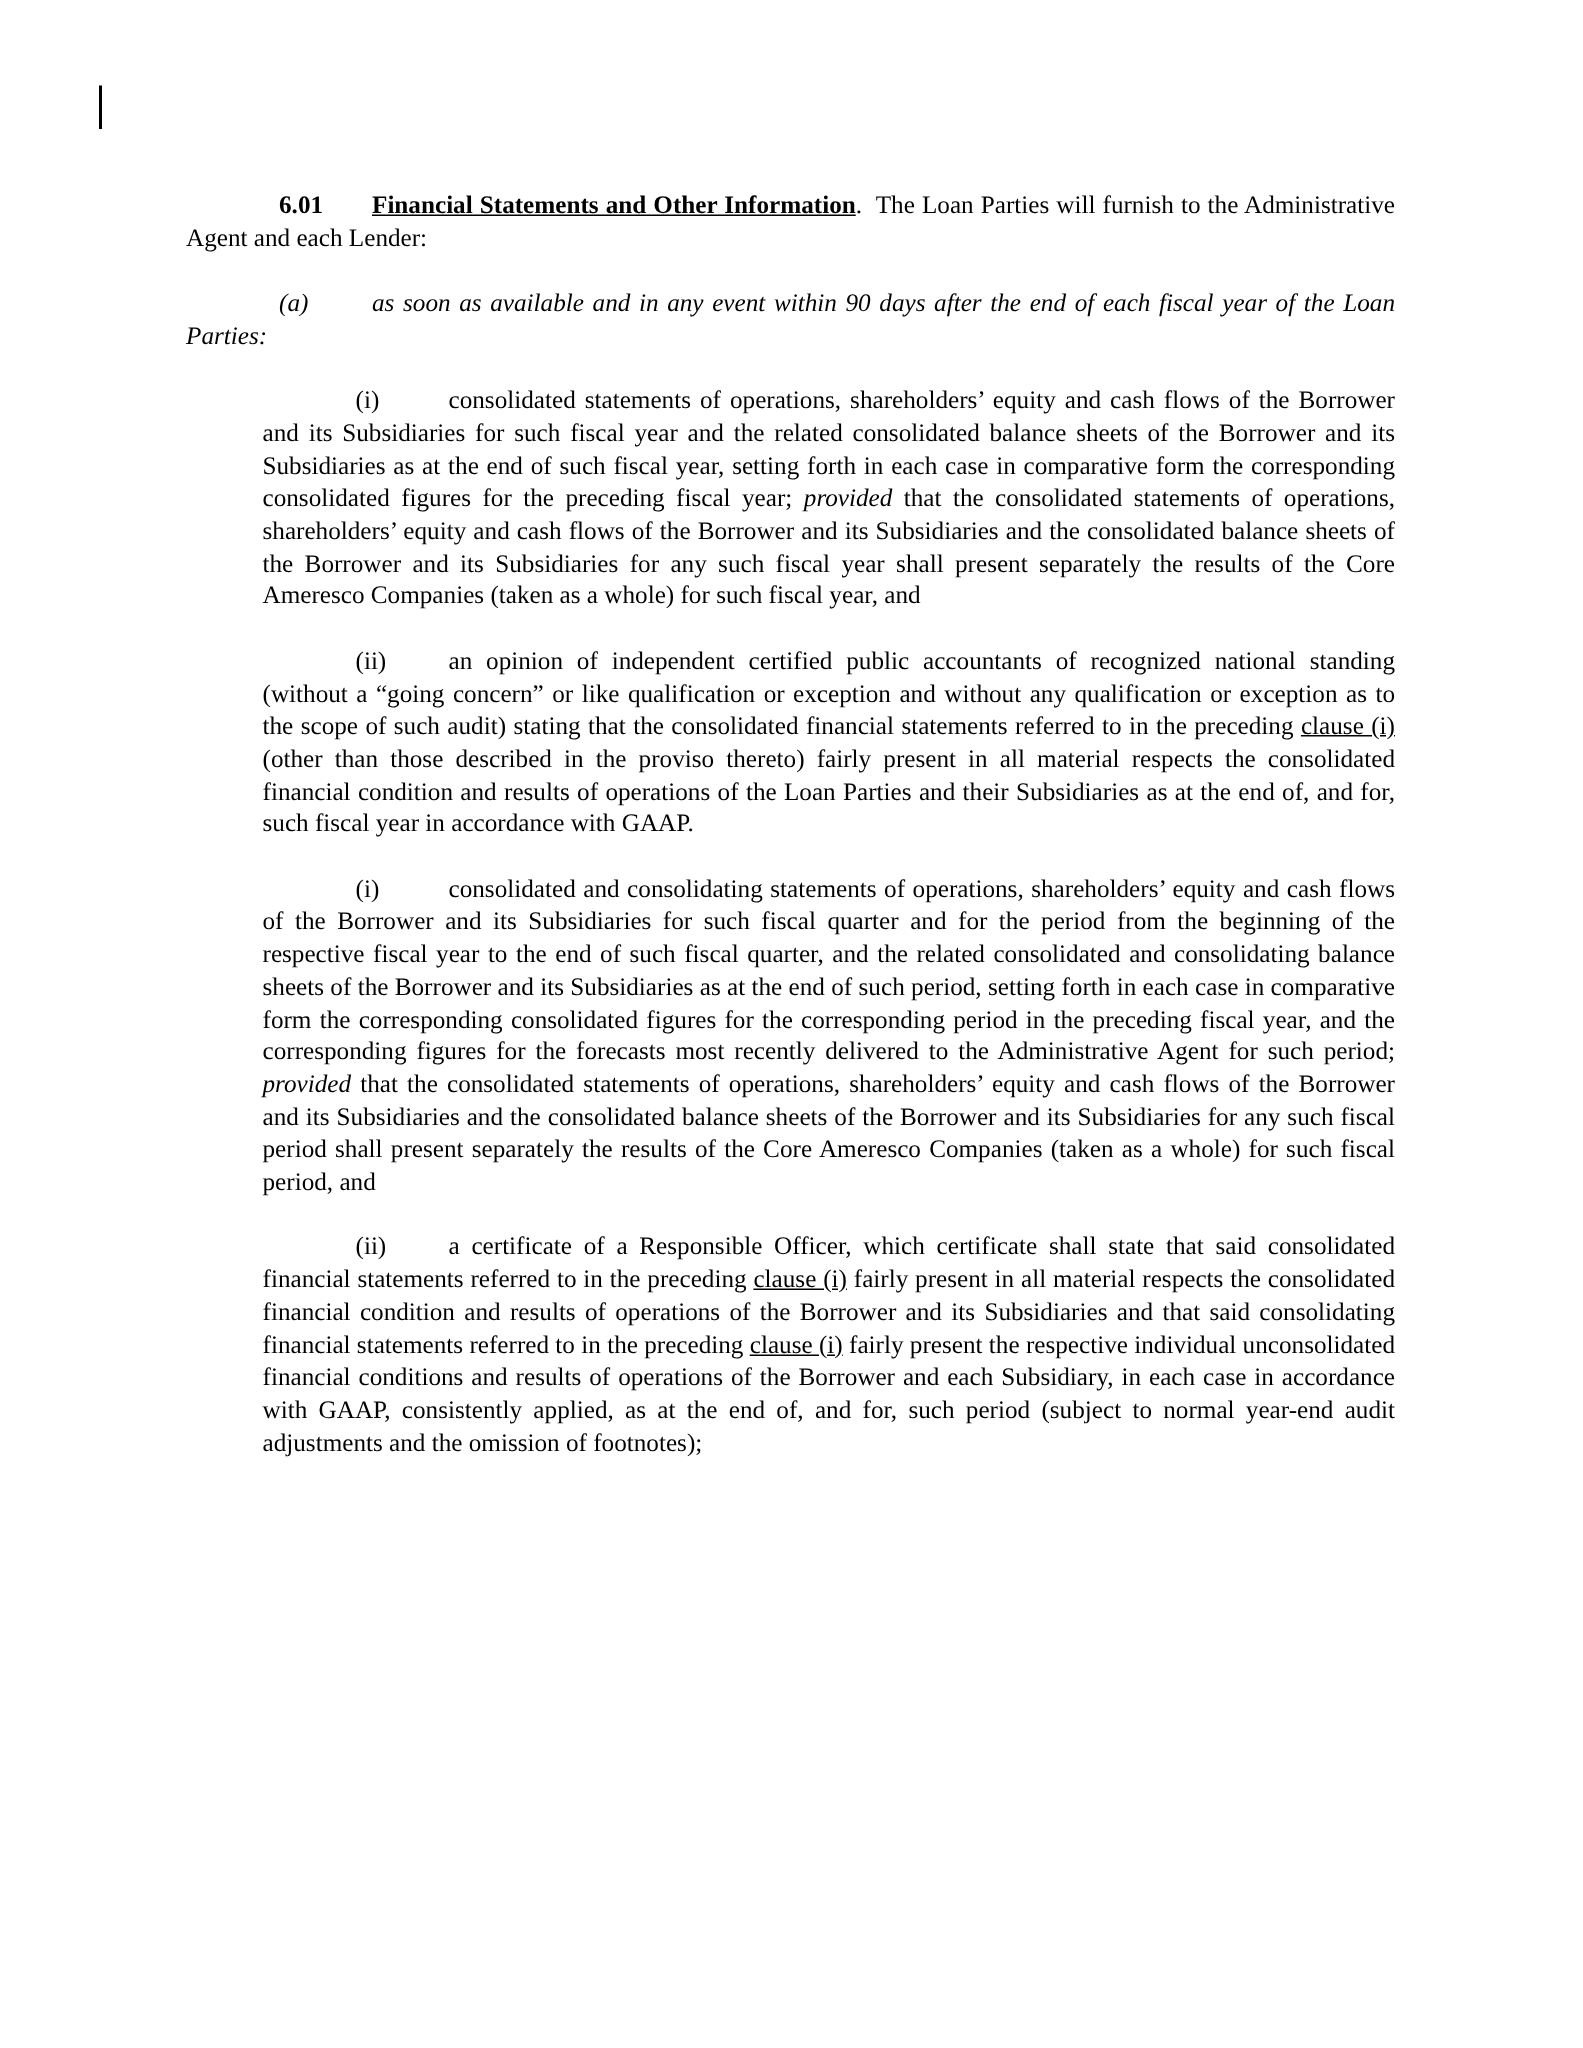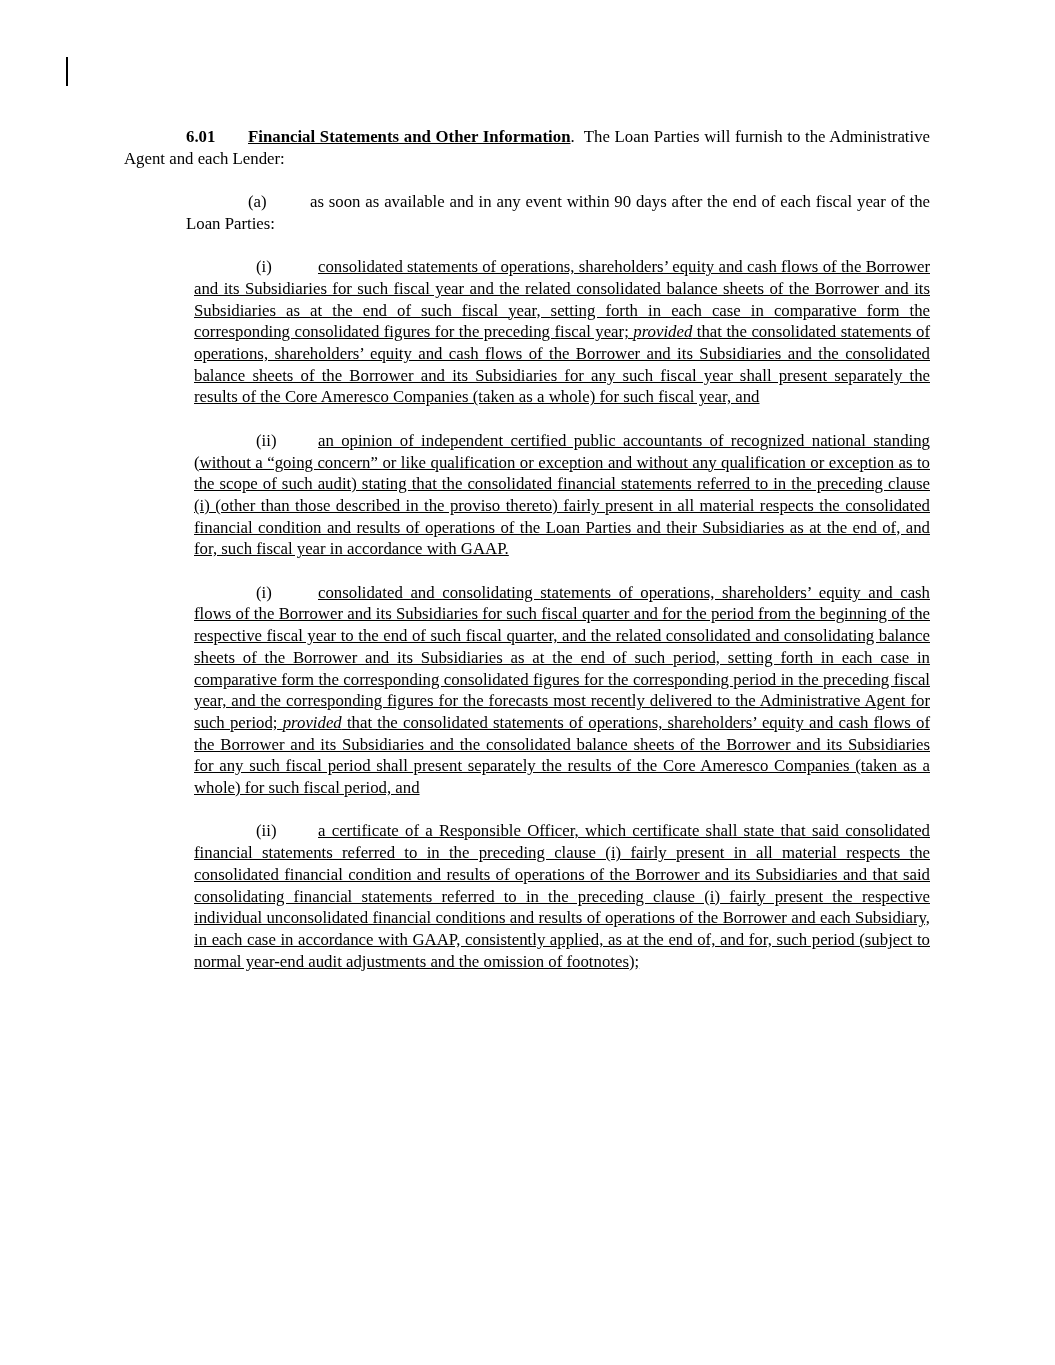--- a/index.html
+++ b/index.html
@@ -16,22 +16,22 @@
     position: absolute;
     left: 124px;
     top: 126px;
     width: 806px;
     text-align: justify;
     font-size: 16.8px;
     line-height: 21.7px;
   }
   .para { margin: 0 0 21.7px 0; }
   .lvl0 { margin-left: 0;     text-indent: 62px; }
-  .lvl1 { margin-left: 62px;  text-indent: 62px; }
-  .lvl2 { margin-left: 70px; text-indent: 62px; text-decoration: underline; }
+  .lvl1 {  text-indent: 62px; font-style: italic; }
+  .lvl2 { margin-left: 51px; text-indent: 62px; }
   .run.b { font-weight: bold; }
   .run.i { font-style: italic; }
   .run.u { text-decoration: underline; }
   .run.tab { display: inline-block; width: 62px; text-indent: 0; }
   .change-bar {
     position: absolute;
     left: 66px;
     width: 2px;
     background: #000000;
   }

